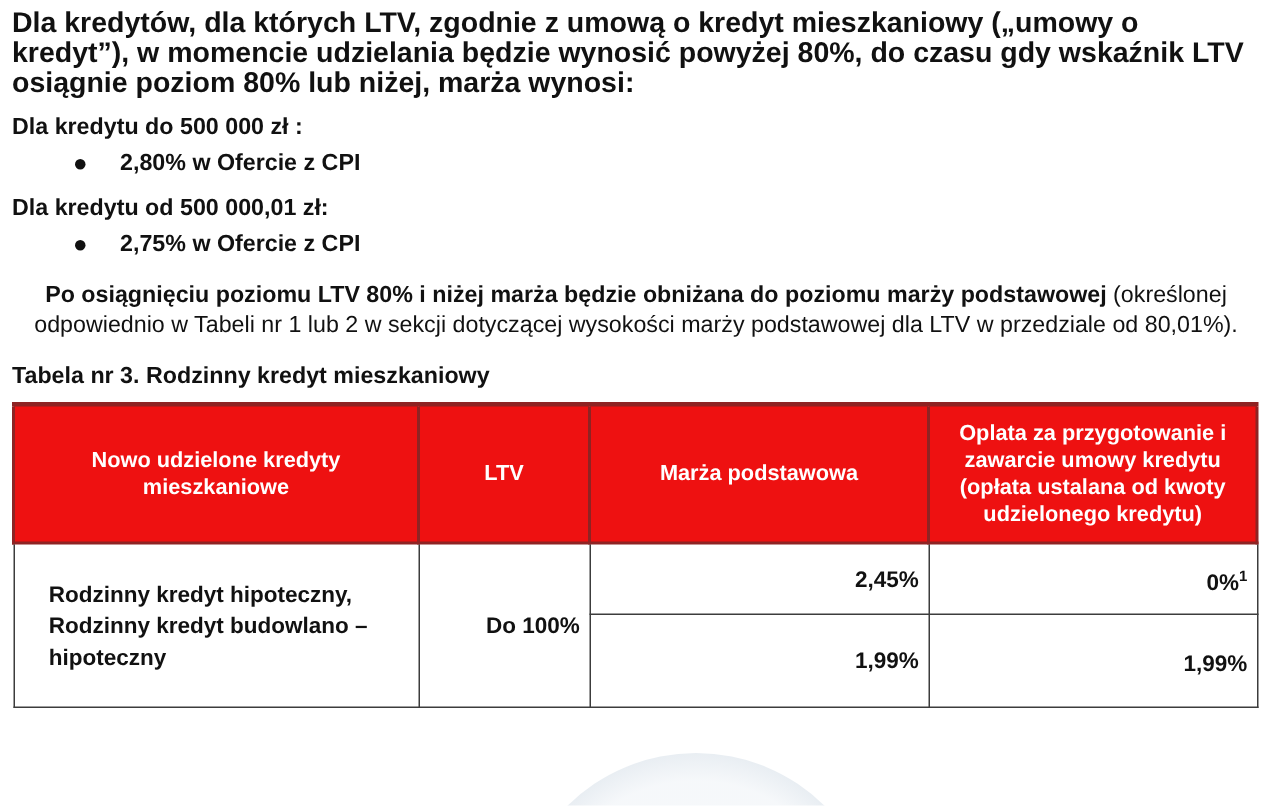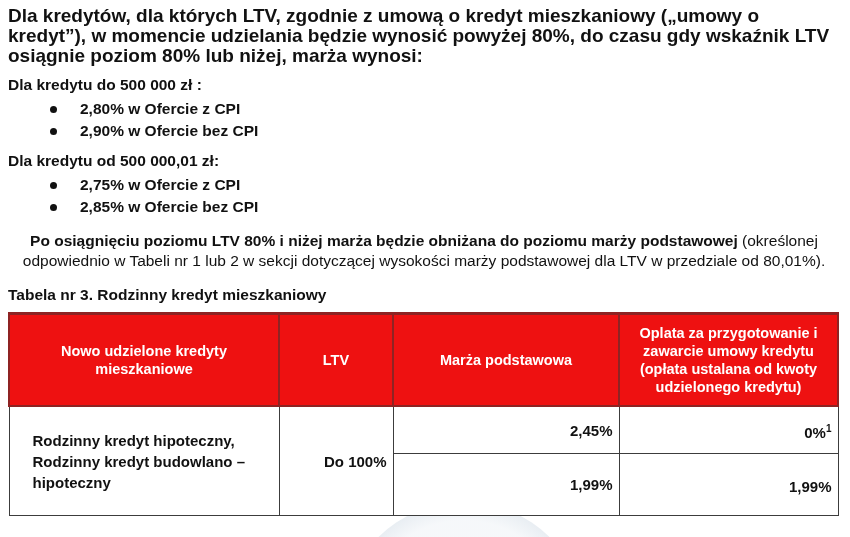--- a/index.html
+++ b/index.html
@@ -95,35 +95,27 @@
 <div class="doc">
 
   <p class="intro">Dla kredytów, dla których LTV, zgodnie z umową o kredyt mieszkaniowy („umowy o kredyt”), w momencie udzielania będzie wynosić powyżej 80%, do czasu gdy wskaźnik LTV osiągnie poziom 80% lub niżej, marża wynosi:</p>
 
   <p class="group-heading">Dla kredytu do 500 000 zł :</p>
   <div class="bullets">
     <div class="bullet-row">
       <span class="bullet-dot"></span>
       <span class="bullet-text">2,80% w Ofercie z CPI</span>
     </div>
-    <div class="bullet-row">
-      <span class="bullet-dot"></span>
-      <span class="bullet-text">2,90% w Ofercie bez CPI</span>
-    </div>
   </div>
 
   <p class="group-heading">Dla kredytu od 500 000,01 zł:</p>
   <div class="bullets">
     <div class="bullet-row">
       <span class="bullet-dot"></span>
       <span class="bullet-text">2,75% w Ofercie z CPI</span>
-    </div>
-    <div class="bullet-row">
-      <span class="bullet-dot"></span>
-      <span class="bullet-text">2,85% w Ofercie bez CPI</span>
     </div>
   </div>
 
   <p class="note"><span class="b">Po osiągnięciu poziomu LTV 80% i niżej marża będzie obniżana do poziomu marży podstawowej</span><span> (określonej odpowiednio w Tabeli nr 1 lub 2 w sekcji dotyczącej wysokości marży podstawowej dla LTV w przedziale od 80,01%).</span></p>
 
   <p class="table-title">Tabela nr 3. Rodzinny kredyt mieszkaniowy</p>
 
   <table class="rate-table">
     <colgroup>
         <col class="c1">

